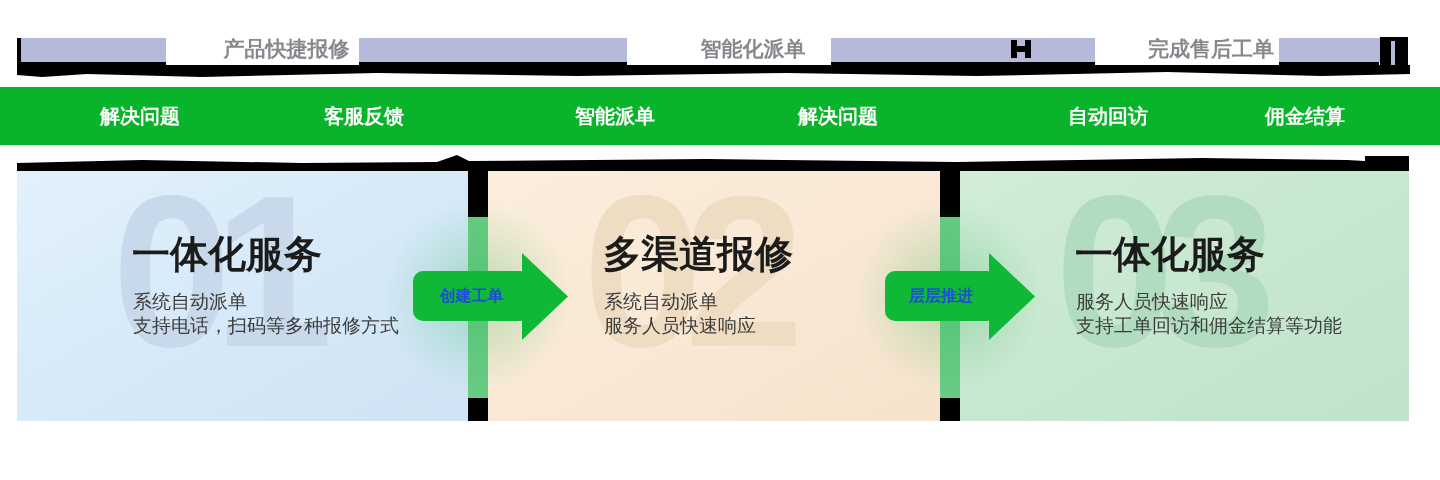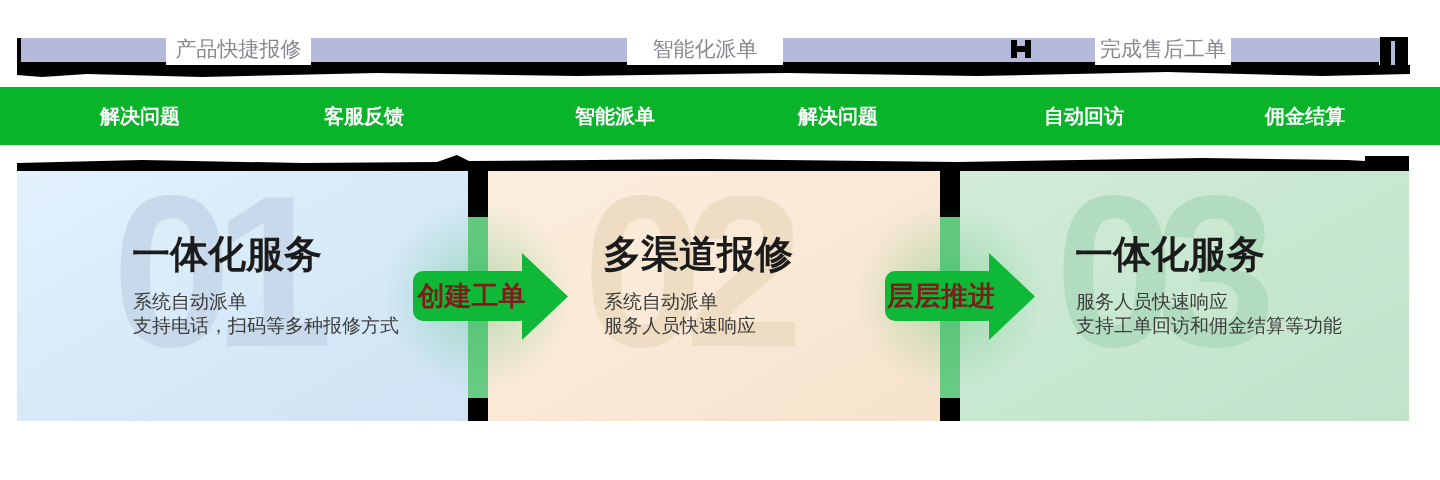--- a/index.html
+++ b/index.html
@@ -11,31 +11,31 @@
   .bracket-tick-left{position:absolute;left:17px;top:38px;width:4px;height:28px;background:var(--shadow-black);}
   .bracket-junction-a{position:absolute;left:1011px;top:40px;width:6px;height:18px;background:var(--shadow-black);}
   .bracket-junction-b{position:absolute;left:1025px;top:40px;width:6px;height:18px;background:var(--shadow-black);}
   .bracket-junction-mid{position:absolute;left:1015px;top:46px;width:12px;height:6px;background:var(--shadow-black);}
   .bracket-cap-right{position:absolute;left:1380px;top:37px;width:28px;height:33px;background:var(--shadow-black);}
   .bracket-cap-line{position:absolute;left:11px;top:4px;width:4px;height:25px;background:var(--bracket-lavender);}
   .shadow-band-a{position:absolute;left:17px;top:61px;width:1395px;height:20px;}
   .shadow-band-b{position:absolute;left:17px;top:154px;width:1392px;height:17px;z-index:6;}
 
   .stage-label{position:absolute;top:32px;height:33px;background:#ffffff;z-index:3;
-    text-align:center;line-height:33px;font-size:21px;font-weight:normal;color:var(--label-gray);}
+    text-align:center;line-height:33px;font-size:21px;font-weight:bold;color:var(--label-gray);padding-left:48px;}
   .stage-label-1{left:166px;width:145px;}
   .stage-label-2{left:627px;width:156px;}
   .stage-label-3{left:1095px;width:136px;}
 
   
   .process-bar{position:absolute;left:0;top:87px;width:1440px;height:58px;background:var(--bar-green);z-index:2;}
   .process-step{position:absolute;top:0;height:58px;line-height:58px;transform:translateX(-50%);
     color:#ffffff;font-size:20px;font-weight:bold;white-space:nowrap;}
   .step-1{left:140px;} .step-2{left:364px;} .step-3{left:615px;}
-  .step-4{left:838px;} .step-5{left:1084px;} .step-6{left:1305px;}
+  .step-4{left:838px;} .step-5{left:1108px;} .step-6{left:1305px;}
 
   
   .card{position:absolute;top:170px;height:251px;overflow:hidden;z-index:1;}
   .card-1{left:17px;width:451px;background:linear-gradient(150deg,#e2f1fc 0%,var(--card1-bg) 55%,#cfe3f4 100%);}
   .card-2{left:488px;width:452px;background:linear-gradient(150deg,#fbeedd 0%,var(--card2-bg) 55%,#f6e3cd 100%);}
   .card-3{left:960px;width:449px;background:linear-gradient(150deg,#d2ecd8 0%,var(--card3-bg) 55%,#c1e3ca 100%);}
   .card-num{position:absolute;left:95px;top:16px;font-size:215px;line-height:0.8;font-weight:bold;letter-spacing:-18px;}
   .card-1 .card-num{color:var(--card1-num);}
   .card-2 .card-num{color:var(--card2-num);}
   .card-3 .card-num{color:var(--card3-num);}
@@ -57,21 +57,21 @@
   
   .flow-arrow{position:absolute;top:253px;height:87px;z-index:8;}
   .flow-arrow-1{left:413px;width:155px;}
   .flow-arrow-2{left:885px;width:150px;}
   .flow-arrow .body{position:absolute;left:0;top:18px;height:50px;background:var(--arrow-green);border-radius:10px;}
   .flow-arrow-1 .body{width:117px;} .flow-arrow-2 .body{width:112px;}
   .flow-arrow .head{position:absolute;top:0;width:46px;height:87px;background:var(--arrow-green);
     clip-path:polygon(0 0,100% 50%,0 100%);}
   .flow-arrow-1 .head{left:109px;} .flow-arrow-2 .head{left:104px;}
   .flow-arrow .label{position:absolute;left:0;top:18px;height:50px;line-height:50px;text-align:center;
-    color:#7f1d1d;font-size:27px;font-weight:bold;white-space:nowrap;}
+    color:#1d4ed8;font-size:16px;font-weight:bold;white-space:nowrap;}
   .flow-arrow-1 .label{width:117px;} .flow-arrow-2 .label{width:112px;}
 </style>
 </head>
 <body>
 
 <div class="canvas">
 
   <div class="bracket-bar"></div>
   <div class="bracket-tick-left"></div>
   <div class="bracket-junction-a"></div>

